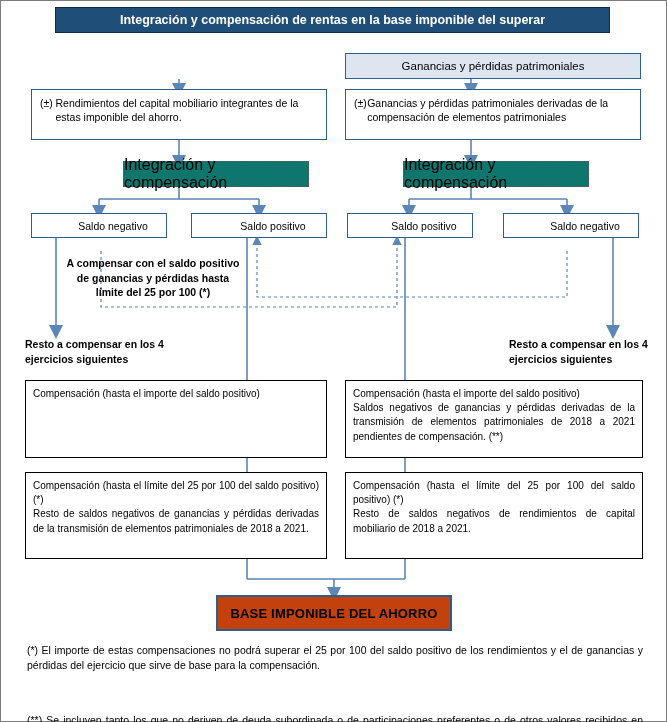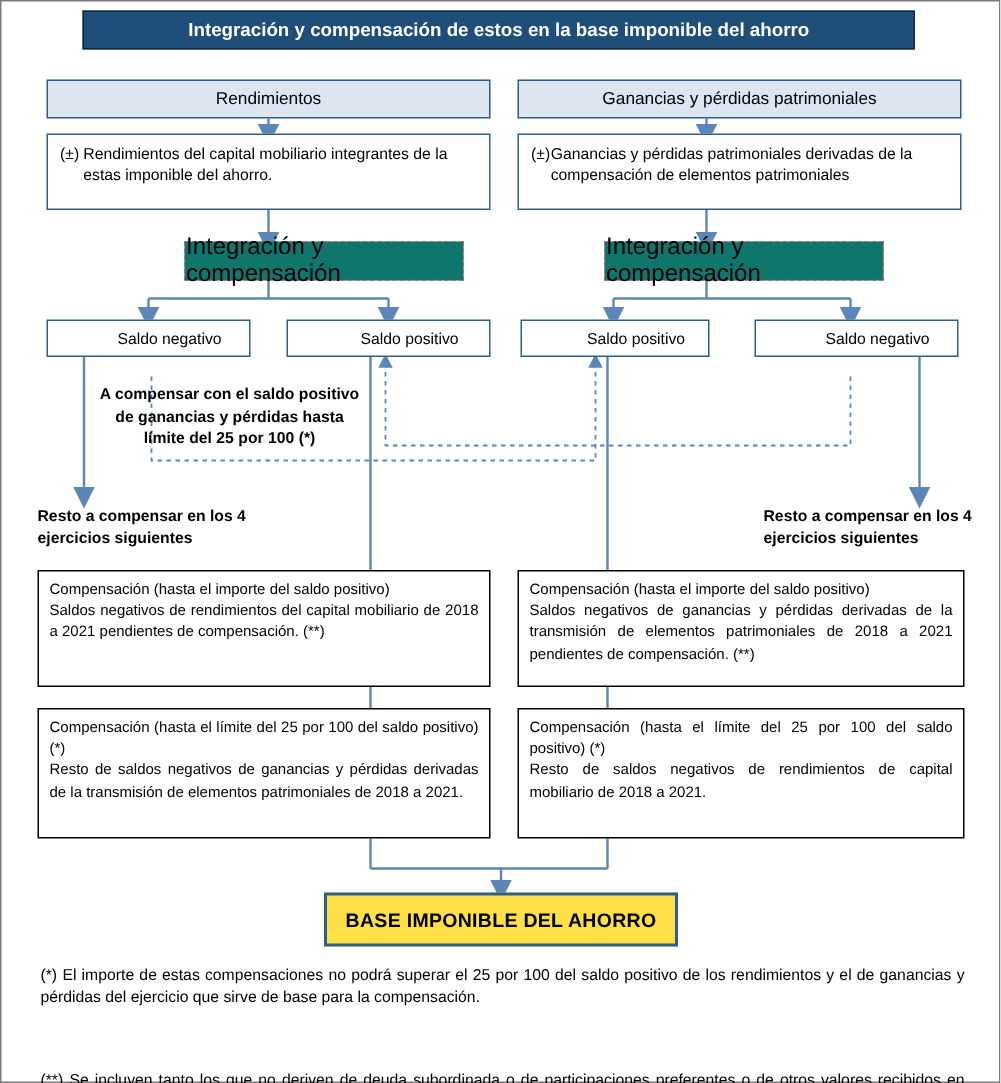--- a/index.html
+++ b/index.html
@@ -52,21 +52,21 @@
     font-weight:bold;
   }
   .comp{
     background:#ffffff;border:1px solid #000;
     font-size:10px;line-height:1.42;
     padding:6px 7px;
     text-align:justify;
   }
   .comp b{font-weight:normal;}
   .final{
-    background:#fde047;border:2px solid #2e5f8a;
+    background:#c2410c;border:2px solid #2e5f8a;
     display:flex;align-items:center;justify-content:center;
     font-weight:bold;font-size:13px;letter-spacing:.2px;
   }
   .foot{
     position:absolute;font-size:10.5px;line-height:1.45;
     text-align:justify;
   }
   .sym{display:inline-block;width:22px;}
   .row{display:flex;}
   svg.lines{position:absolute;left:0;top:0;width:667px;height:722px;pointer-events:none;}
@@ -116,23 +116,22 @@
       <line x1="333" y1="578" x2="333" y2="592" marker-end="url(#ah)"></line>
     </g>
     <g stroke="#5b86b5" stroke-width="1.2" fill="none" stroke-dasharray="3,3">
 
       <path d="M100,250 L100,306 L396,306 L396,240" marker-end="url(#ahs)"></path>
 
       <path d="M566,250 L566,296 L256,296 L256,240" marker-end="url(#ahs)"></path>
     </g>
   </svg>
 
-  <div class="box title-bar">Integración y compensación de estos en la base imponible del ahorro</div>
-
-  <div class="box header" style="left:30px;top:52px;width:296px;height:26px;">Rendimientos</div>
+  <div class="box title-bar">Integración y compensación de rentas en la base imponible del superar</div>
+
 
   <div class="box plain" style="left:30px;top:88px;width:296px;height:51px;">
     <div class="row">
       <span class="sym">(±)</span>
       <span>Rendimientos del capital mobiliario integrantes de la estas imponible del ahorro.</span>
     </div>
   </div>
 
   <div class="box dashed" style="left:98px;top:160px;width:186px;height:26px;">Integración y compensación</div>
 
@@ -141,21 +140,20 @@
 
   <div class="note" style="left:62px;top:255px;width:180px;text-align:center;">A compensar con el saldo positivo de ganancias y pérdidas hasta límite del 25 por 100 (*)</div>
 
   <div class="note" style="left:24px;top:336px;width:180px;">Resto a compensar en los 4 ejercicios siguientes</div>
 
   <div class="box comp" style="left:24px;top:379px;width:302px;height:78px;">
     <div>
       <b>Compensación</b>
       <span>(hasta el importe del saldo positivo)</span>
     </div>
-    <div>Saldos negativos de rendimientos del capital mobiliario de 2018 a 2021 pendientes de compensación. (**)</div>
   </div>
 
   <div class="box comp" style="left:24px;top:471px;width:302px;height:87px;">
     <div>
       <b>Compensación</b>
       <span>(hasta el límite del 25 por 100 del saldo positivo) (*)</span>
     </div>
     <div>Resto de saldos negativos de ganancias y pérdidas derivadas de la transmisión de elementos patrimoniales de 2018 a 2021.</div>
   </div>
 

